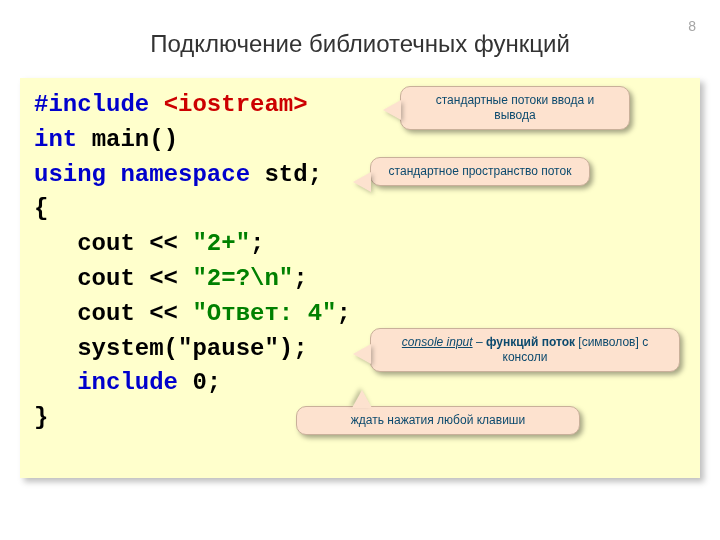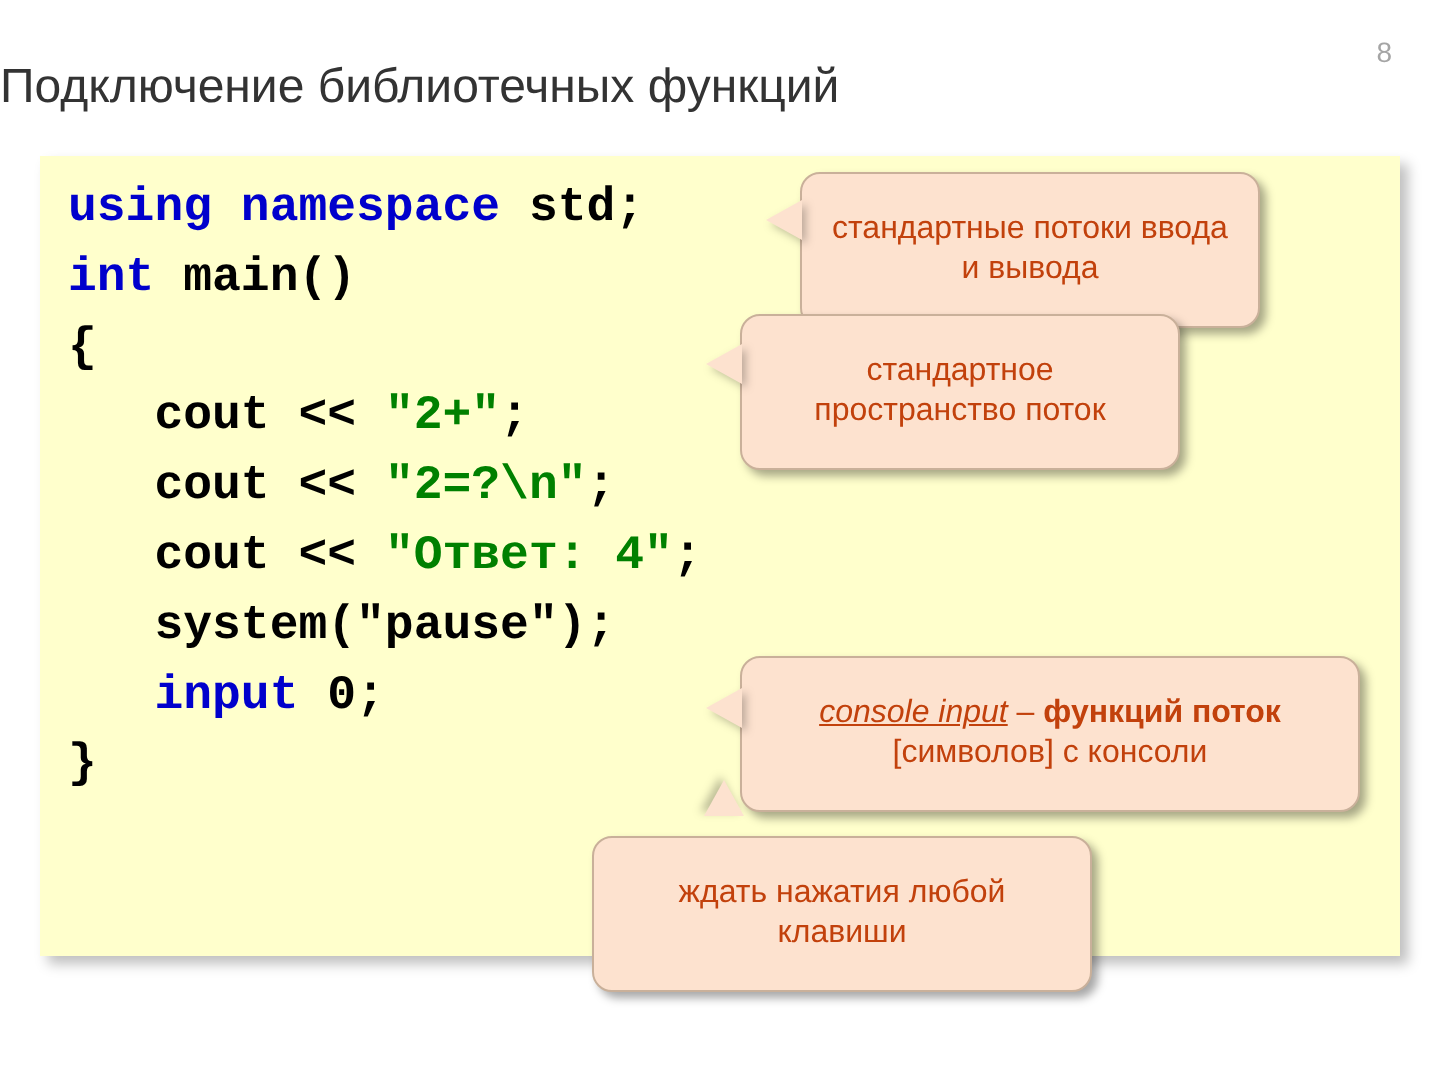--- a/index.html
+++ b/index.html
@@ -17,20 +17,21 @@
     top: 18px;
     right: 24px;
     font-size: 14px;
     color: #a5a5a5;
   }
   .slide-title {
     position: absolute;
     top: 30px;
     left: 0;
     width: 100%;
+    text-align: center;
     font-size: 24px;
     color: #333;
   }
   .code-box {
     position: absolute;
     left: 20px;
     top: 78px;
     width: 680px;
     height: 400px;
     background: #ffffcc;
@@ -43,25 +44,25 @@
     color: #000;
   }
   .kw-blue { color: #0000cc; }
   .kw-red  { color: #cc0000; }
   .kw-green{ color: #008000; }
   .callout {
     position: absolute;
     background: #fde2cf;
     border: 1px solid #c9b09a;
     border-radius: 10px;
-    padding: 18px 14px;
-    font-size: 16px;
+    padding: 6px 14px;
+    font-size: 12px;
     line-height: 1.25;
     text-align: center;
-    color: #c2410c;
+    color: #0c4a6e;
     box-shadow: 3px 3px 5px rgba(0,0,0,0.35);
     white-space: nowrap;
   }
   .callout .t1 { font-style: italic; text-decoration: underline; }
   .callout-tail {
     position: absolute;
     width: 0; height: 0;
   }
   
   .tail-left {
@@ -79,45 +80,50 @@
   }
 </style>
 </head>
 <body>
 
 <div class="page-number">8</div>
 <div class="slide-title">Подключение библиотечных функций</div>
 
 <div class="code-box">
   <div>
+    <span class="kw-blue">#include</span>
+    <span> </span>
+    <span class="kw-red">&lt;iostream&gt;</span>
+  </div>
+  <div>
+    <span class="kw-blue">int</span>
+    <span> </span>
+    <span>main()</span>
+  </div>
+  <div>
     <span class="kw-blue">using</span>
     <span> </span>
     <span class="kw-blue">namespace</span>
     <span> </span>
     <span>std;</span>
   </div>
-  <div>
-    <span class="kw-blue">int</span>
-    <span> </span>
-    <span>main()</span>
-  </div>
   <div>{</div>
   <div style="white-space: pre;"><span>   cout &lt;&lt; </span><span class="kw-green">"2+"</span><span>;</span></div>
   <div style="white-space: pre;"><span>   cout &lt;&lt; </span><span class="kw-green">"2=?\n"</span><span>;</span></div>
   <div style="white-space: pre;"><span>   cout &lt;&lt; </span><span class="kw-green">"Ответ: 4"</span><span>;</span></div>
   <div style="white-space: pre;">   system("pause");</div>
-  <div style="white-space: pre;"><span class="kw-blue">   input</span><span> </span><span>0;</span></div>
+  <div style="white-space: pre;"><span class="kw-blue">   include</span><span> </span><span>0;</span></div>
   <div>}</div>
 </div>
 
 <div class="callout" style="left: 400px; top: 86px; width: 230px; white-space: normal;">стандартные потоки ввода и вывода</div>
 <div class="callout-tail tail-left" style="left: 383px; top: 100px;"></div>
 
 <div class="callout" style="left: 370px; top: 157px; width: 220px; white-space: normal;">стандартное пространство поток</div>
 <div class="callout-tail tail-left" style="left: 353px; top: 172px;"></div>
 
 <div class="callout" style="left: 370px; top: 328px; width: 310px; white-space: normal;">
   <span class="t1">console input</span><span> – </span><b>функций поток</b><span> [символов] с консоли</span>
 </div>
 <div class="callout-tail tail-left" style="left: 353px; top: 344px;"></div>
 
-<div class="callout" style="left: 296px; top: 406px; width: 250px; white-space: normal; margin-top: 12px;">ждать нажатия любой клавиши</div>
+<div class="callout" style="left: 296px; top: 406px; width: 284px; white-space: normal;">ждать нажатия любой клавиши</div>
 <div class="callout-tail tail-down" style="left: 352px; top: 390px; transform: rotate(180deg);"></div>
 
 </body></html>

